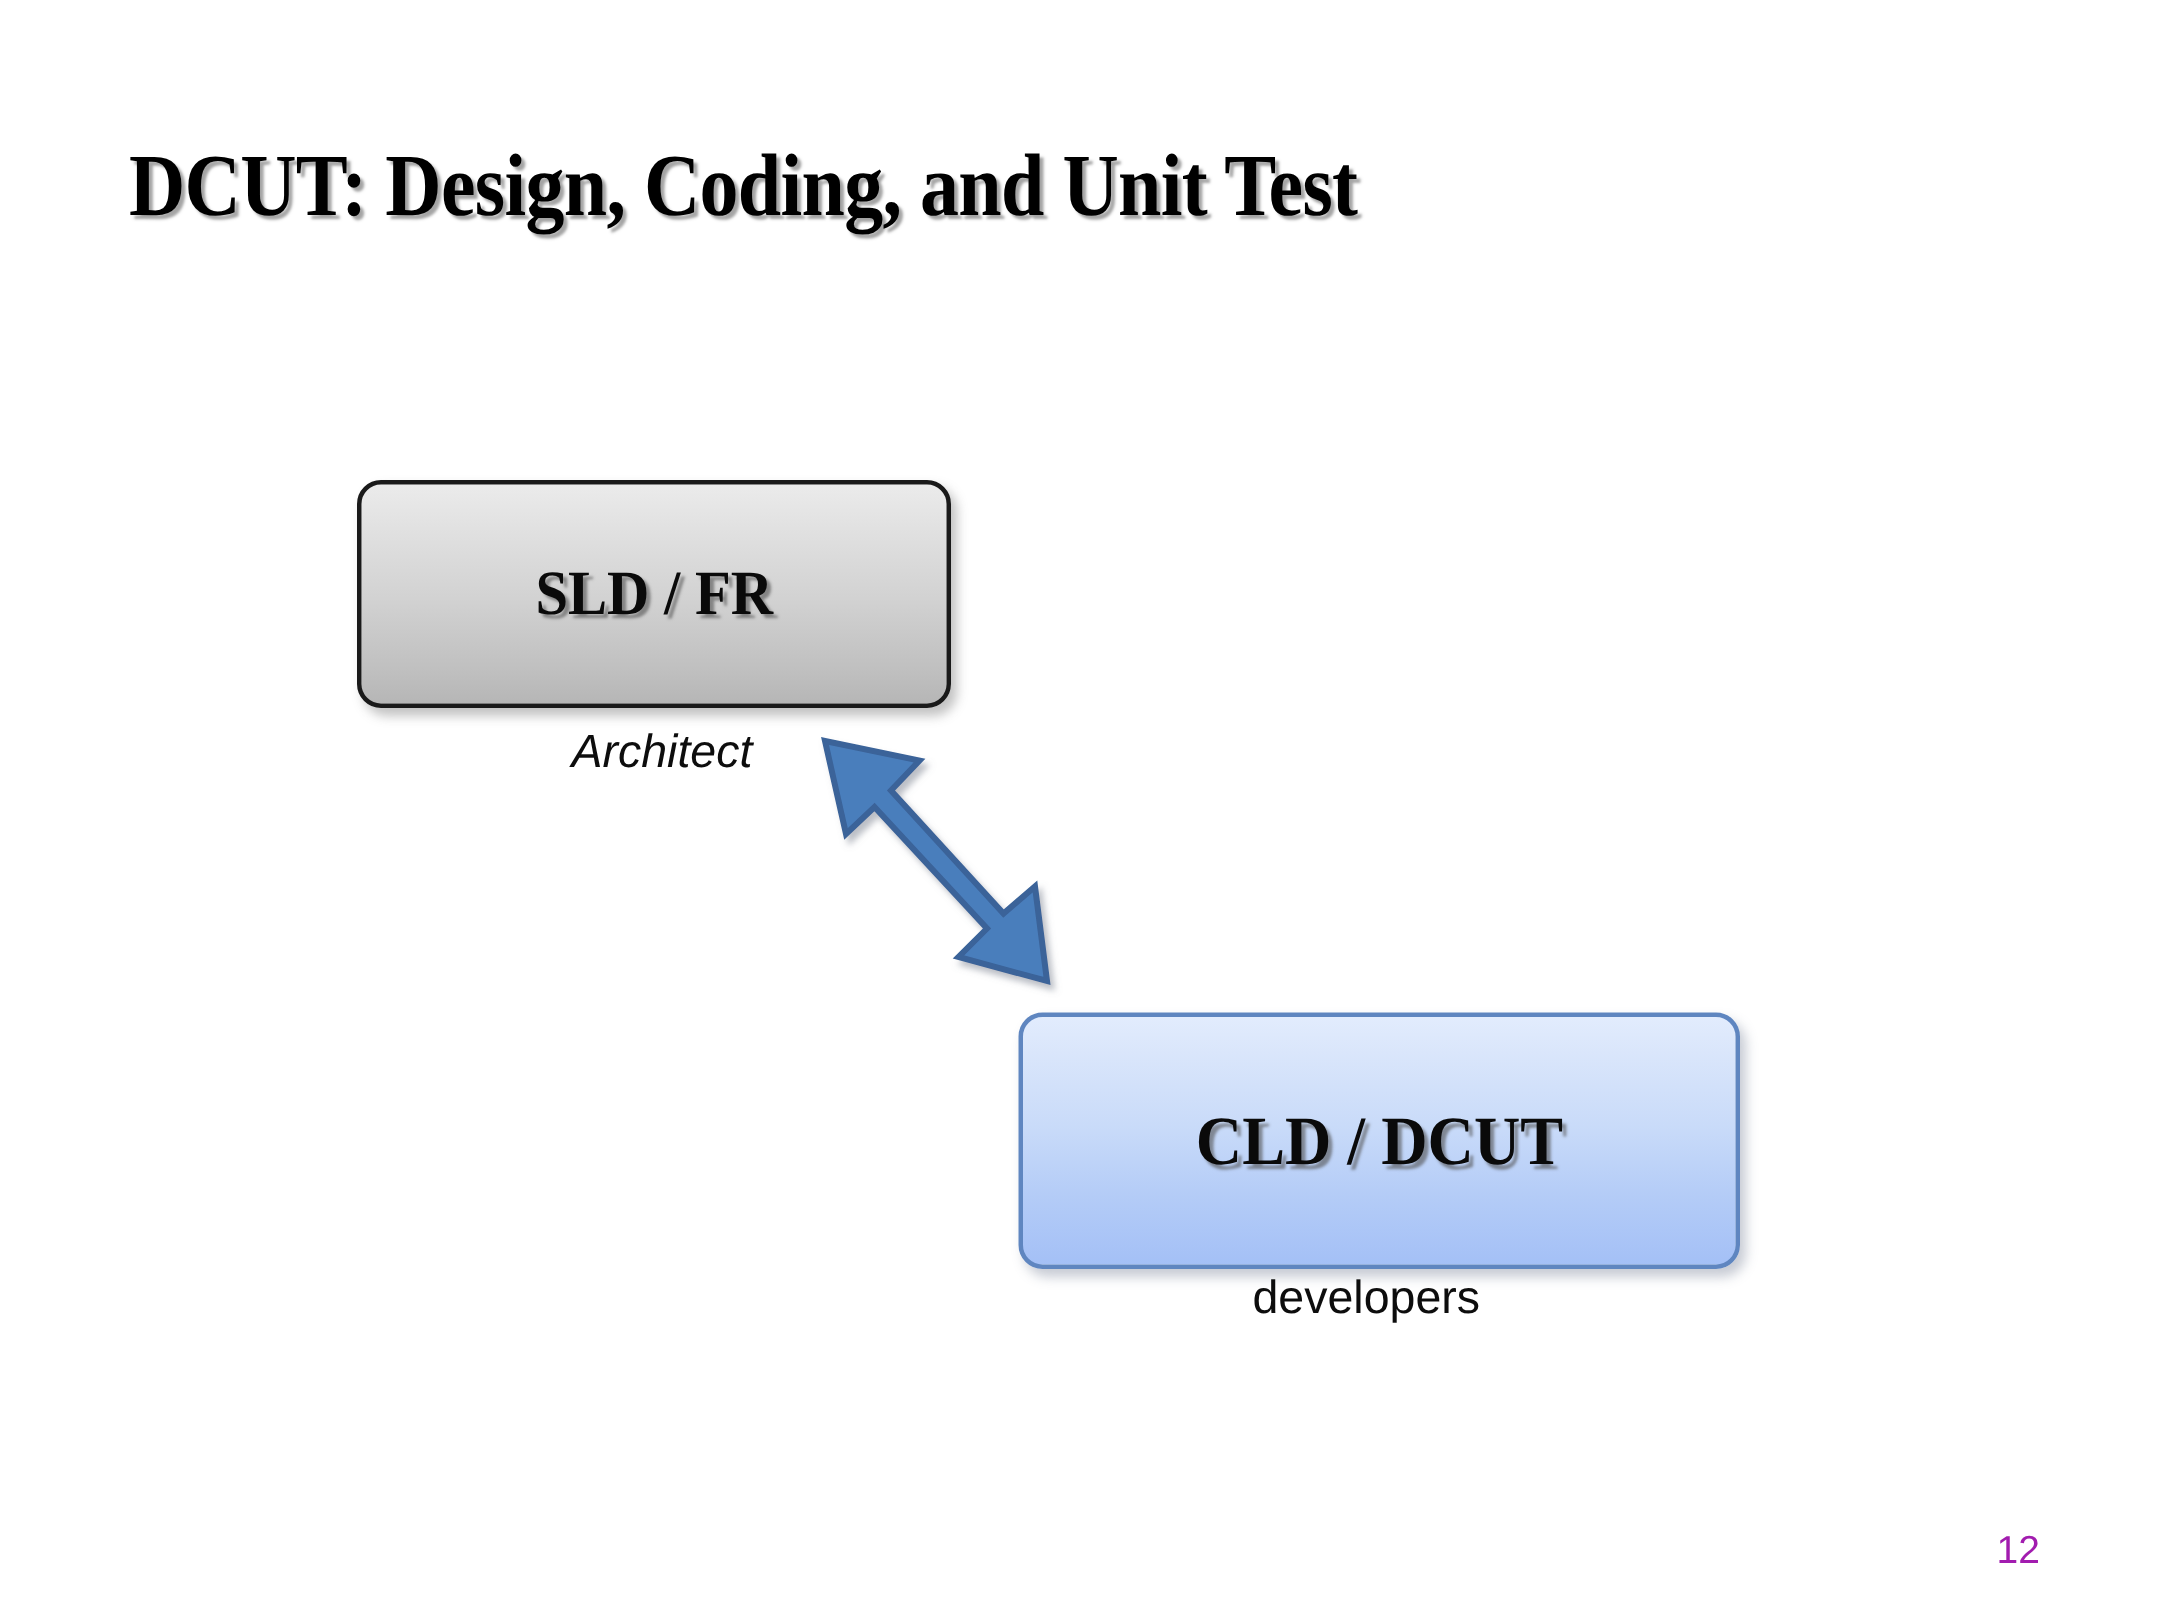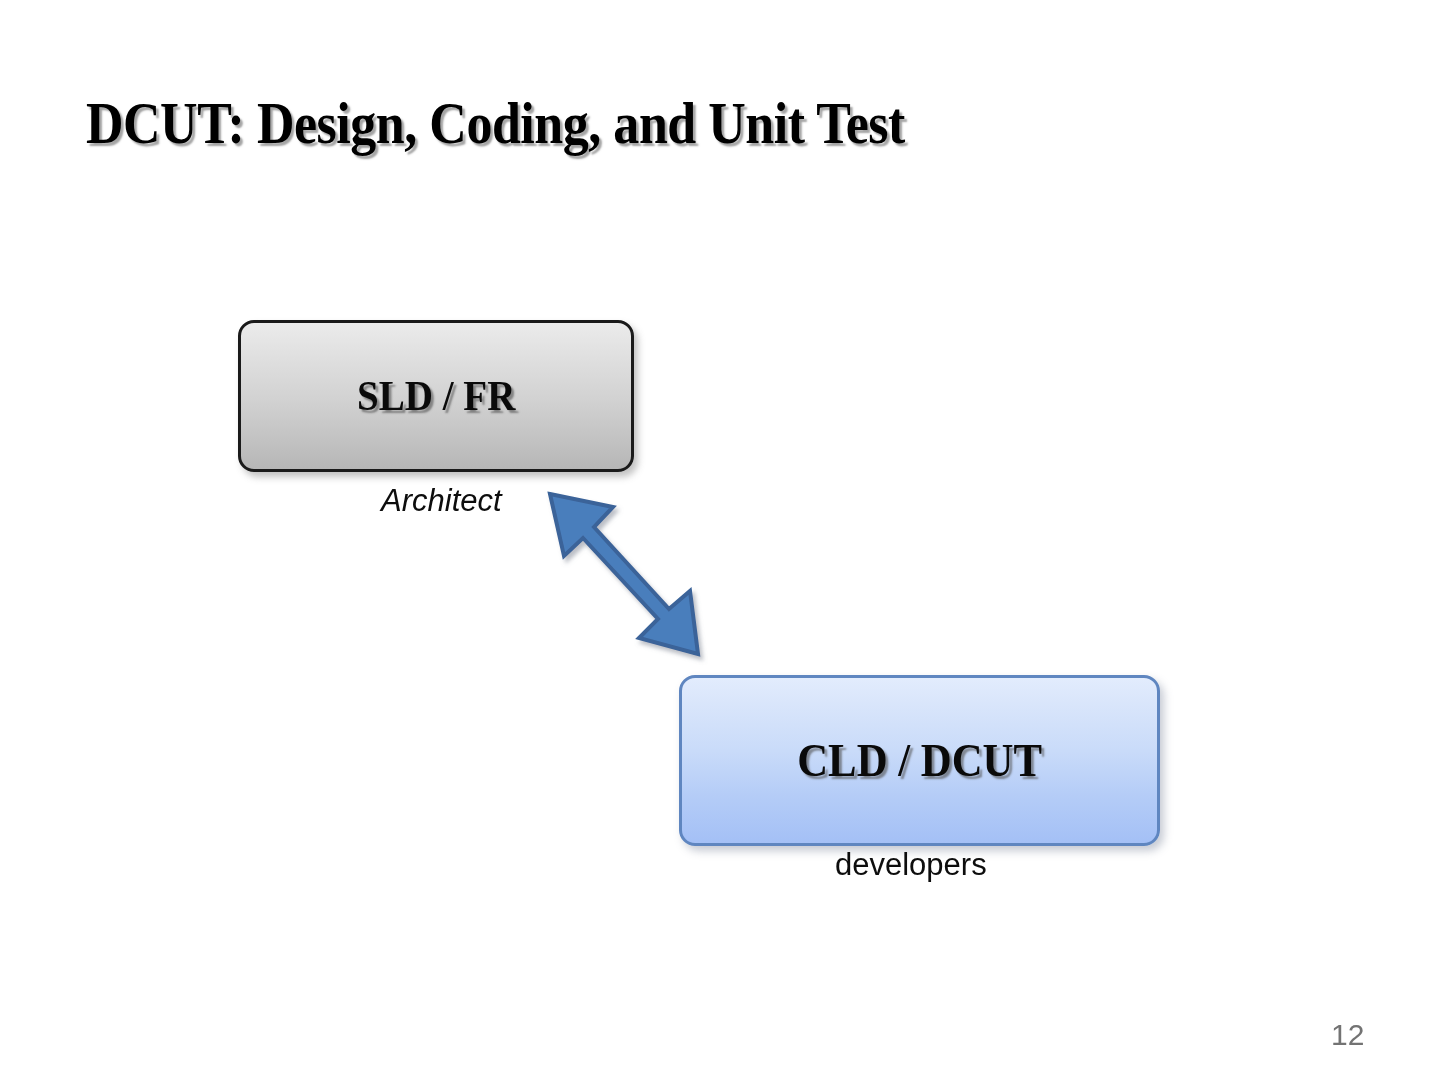--- a/index.html
+++ b/index.html
@@ -104,22 +104,22 @@
     pointer-events: none;
   }
   #arrow-wrap svg { display: block; overflow: visible; }
 
   
   #page-number {
     position: absolute;
     left: 1331px;
     top: 1018px;
     font-family: "Liberation Sans", "DejaVu Sans", sans-serif;
-    font-size: 30px;
-    color: #737373;
+    font-size: 26px;
+    color: #a21caf;
   }
 </style>
 </head>
 <body>
 
 <div id="slide">
 
   <div id="slide-title">DCUT: Design, Coding, and Unit Test</div>
 
   <div id="box-sld" class="proc-box">

